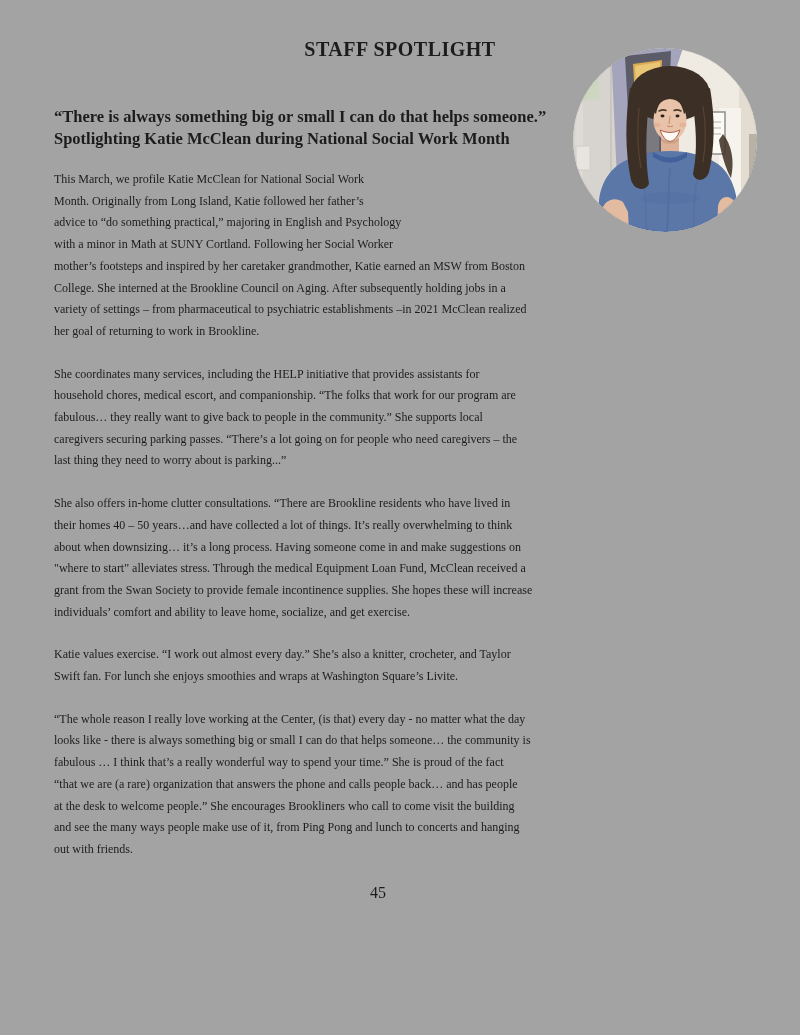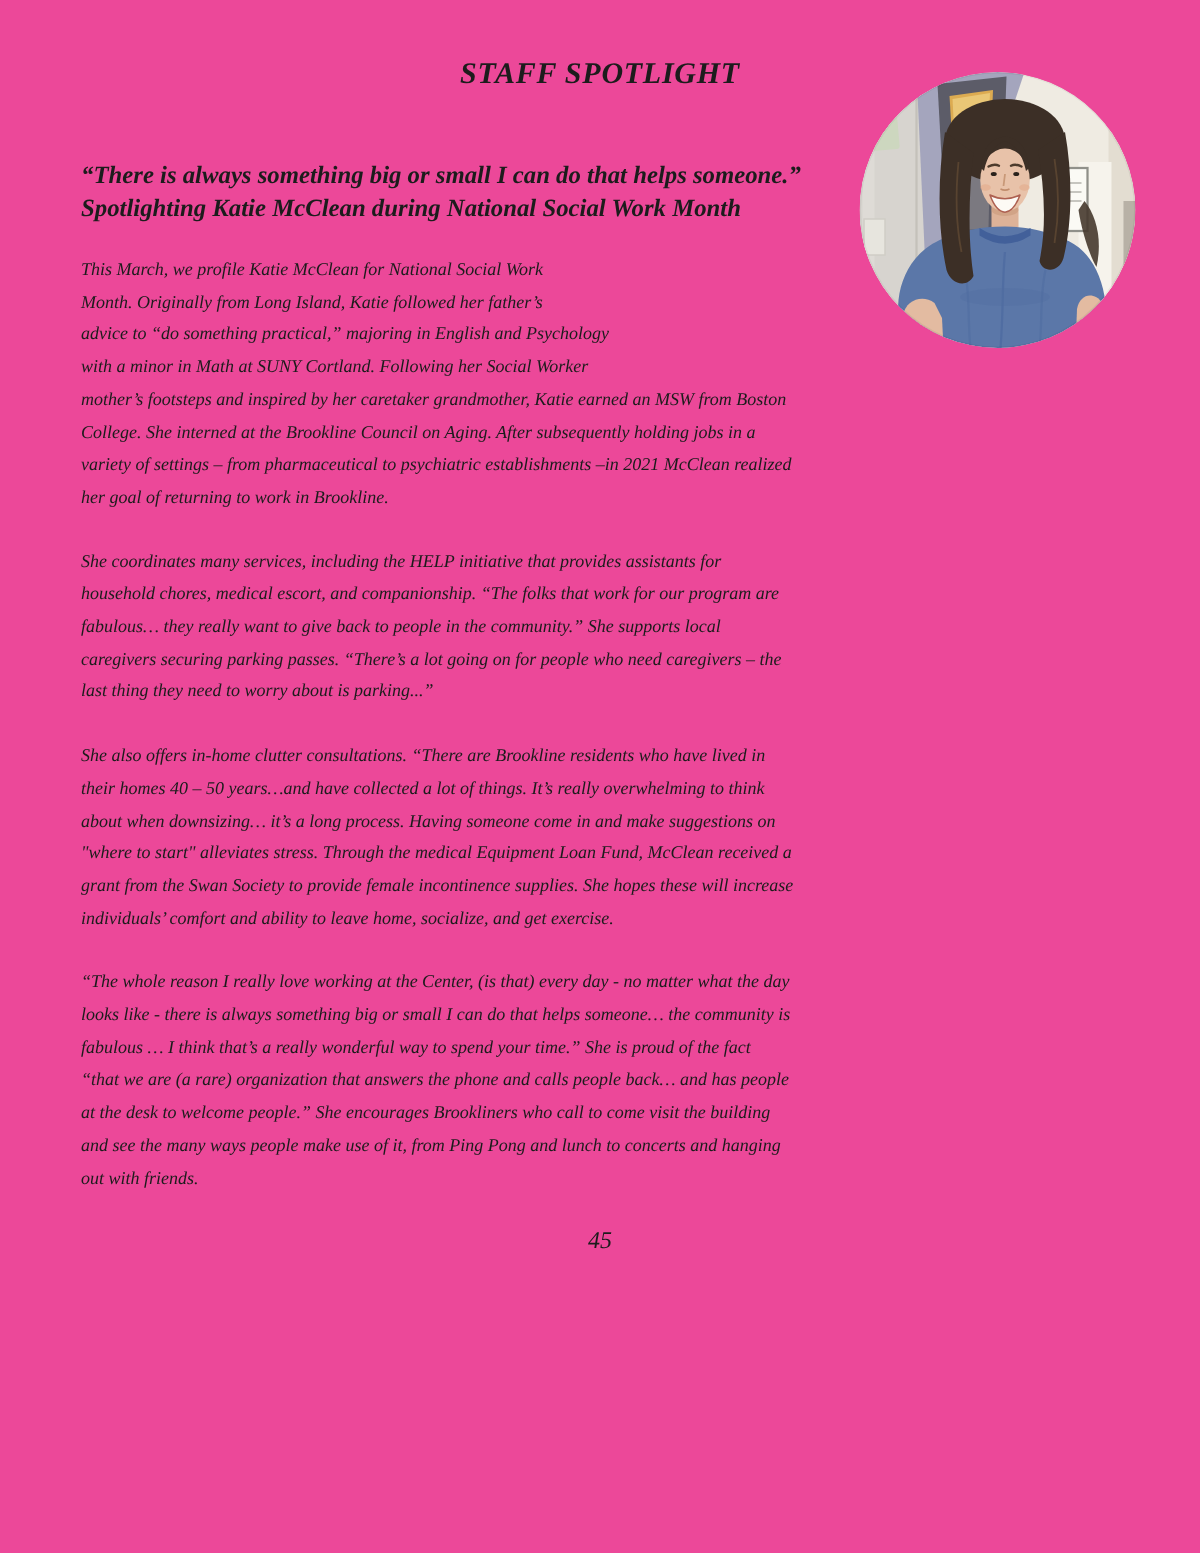--- a/index.html
+++ b/index.html
@@ -1,25 +1,24 @@
 <!DOCTYPE html>
 <html><head>
 <meta charset="utf-8">
 <style>
   html,body{margin:0;padding:0;background:#ffffff;}
   .page{
     position:relative;
     width:800px;height:1035px;
-    background:#ec4899;
+    background:#a3a3a3;
     font-family:"Liberation Serif","DejaVu Serif",serif;
     color:#1c1c1c;
     box-sizing:border-box;
     padding:36px 0 0 54px;
     overflow:hidden;
-    font-style:italic;
   }
   .title{
     width:692px; 
     margin:0 0 44px -54px;
     padding-left:54px;
     text-align:center;
     font-size:20px;
     line-height:26px;
     font-weight:bold;
     letter-spacing:.5px;
@@ -45,21 +44,21 @@
   }
   .photo{
     position:absolute;
     left:573px;top:48px;
     width:184px;height:184px;
     margin:0;
   }
   .photo svg{display:block;border-radius:50%;}
   .page-number{
     margin:14px 0 0 -54px;
-    padding-left:54px;
+    padding-left:32px;
     width:692px;
     text-align:center;
     font-size:16px;
     line-height:21px;
   }
 </style>
 </head>
 <body>
 
 <div class="page">
@@ -148,20 +147,22 @@
 household chores, medical escort, and companionship. “The folks that work for our program are
 fabulous… they really want to give back to people in the community.” She supports local
 caregivers securing parking passes. “There’s a lot going on for people who need caregivers – the
 last thing they need to worry about is parking...”</p>
     <p class="body-para lines">She also offers in-home clutter consultations. “There are Brookline residents who have lived in
 their homes 40 – 50 years…and have collected a lot of things. It’s really overwhelming to think
 about when downsizing… it’s a long process. Having someone come in and make suggestions on
 "where to start" alleviates stress. Through the medical Equipment Loan Fund, McClean received a
 grant from the Swan Society to provide female incontinence supplies. She hopes these will increase
 individuals’ comfort and ability to leave home, socialize, and get exercise.</p>
+    <p class="body-para lines">Katie values exercise. “I work out almost every day.” She’s also a knitter, crocheter, and Taylor
+Swift fan. For lunch she enjoys smoothies and wraps at Washington Square’s Livite.</p>
     <p class="body-para lines">“The whole reason I really love working at the Center, (is that) every day - no matter what the day
 looks like - there is always something big or small I can do that helps someone… the community is
 fabulous … I think that’s a really wonderful way to spend your time.” She is proud of the fact
 “that we are (a rare) organization that answers the phone and calls people back… and has people
 at the desk to welcome people.” She encourages Brookliners who call to come visit the building
 and see the many ways people make use of it, from Ping Pong and lunch to concerts and hanging
 out with friends.</p>
   </div>
 
   <div class="page-number">45</div>

